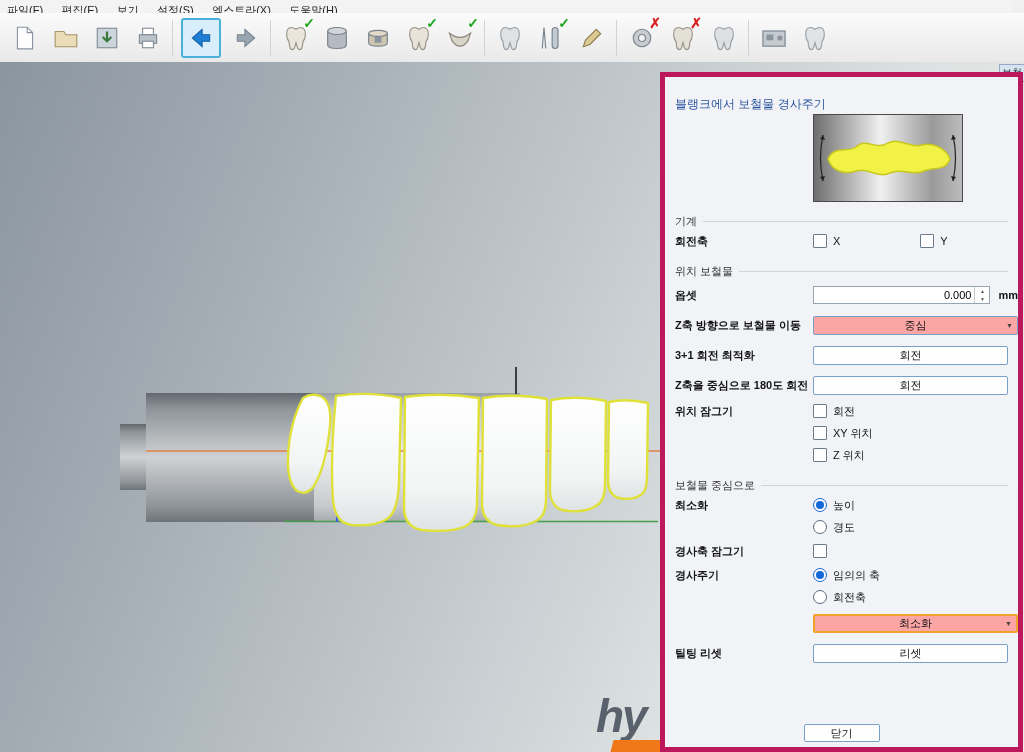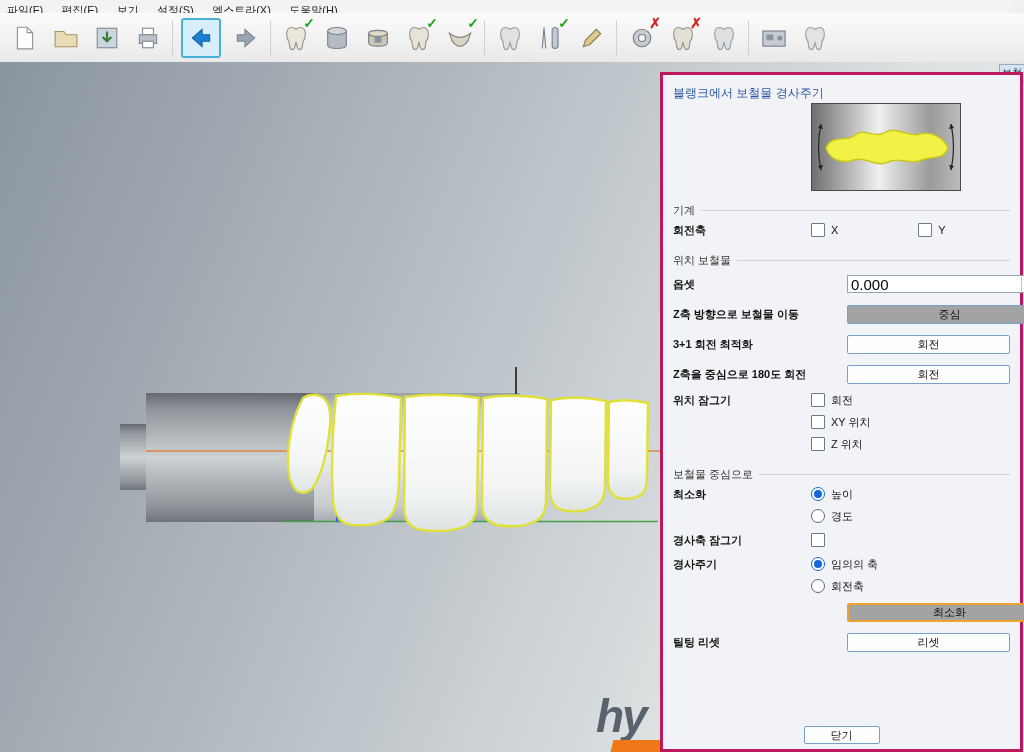--- a/index.html
+++ b/index.html
@@ -28,39 +28,39 @@
     overflow:hidden; }
   .vp-tab { position:absolute; top:2px; right:0; width:22px; height:16px; background:#d6e4f1;
     border:1px solid #93aac2; border-right:none; font-size:10px; color:#123; overflow:hidden;
     display:flex; align-items:center; padding-left:2px; white-space:nowrap; }
   
   .logo { position:absolute; left:596px; top:693px; z-index:5; }
   .logo-hy { font-size:46px; font-weight:bold; font-style:italic; color:#59626c; letter-spacing:-2px; line-height:1;margin-top:36px; }
   .logo-orange { position:absolute; left:16px; top:47px; width:50px; height:12px; background:#f07818; transform:skewX(-14deg); }
   
   .panel { position:absolute; left:660px; top:72px; width:363px; height:680px; z-index:20;
-    background:#f1f3f6; border:3px solid #be185d; box-sizing:border-box; padding:10px 10px; }
+    background:#f1f3f6; border:5px solid #be185d; box-sizing:border-box; padding:19px 10px; }
   .panel-title { font-size:12px; color:#2b55a0; height:18px; }
   .preview { margin-left:138px; width:150px; height:88px; border:1px solid #4a4a4a; box-sizing:border-box; background:#bbb; }
   .group { margin-top:10px; }
   .group-title { display:flex; align-items:center; gap:6px; font-size:11px; color:#333; height:18px; }
   .group-title::after { content:""; flex:1; border-top:1px solid #cfd4d9; }
   .row { display:flex; align-items:center; min-height:22px; }
-  .row.tall { min-height:30px;gap:36px; }
+  .row.tall { min-height:30px; }
   .row-label { width:138px; font-size:11px; font-weight:bold; color:#141414; flex-shrink:0; }
   .control-col { width:205px; display:flex; align-items:center; }
   .btn { width:100%; height:19px; background:#fefefe; border:1px solid #78a0c8; border-radius:2px;
     font-size:11px; color:#111; display:flex; align-items:center; justify-content:center; cursor:pointer; box-sizing:border-box; }
-  .dropdown { width:205px; height:19px; background:#a3a3a3; border:1px solid #78a0c8; border-radius:2px;
+  .dropdown { width:205px; height:19px; background:#fca5a5; border:1px solid #78a0c8; border-radius:2px;
     font-size:11px; color:#111; display:flex; align-items:center; justify-content:center; position:relative; cursor:pointer; box-sizing:border-box; }
   .dropdown.highlight { border:2px solid #efa22c; }
   .dd-arrow { position:absolute; right:4px; top:50%; transform:translateY(-55%); }
   .dd-arrow::after { content:"▼"; font-size:7px; color:#444; }
   .spin { display:flex; width:190px; height:18px; border:1px solid #96a4b2; background:#fff; box-sizing:border-box; }
-  .spin input { flex:1; border:none; outline:none; text-align:left; font-size:15px; padding:0 3px;
+  .spin input { flex:1; border:none; outline:none; text-align:right; font-size:11px; padding:0 3px;
     font-family:"Liberation Sans", sans-serif; background:transparent; min-width:0; }
   .spin-btns { width:14px; border-left:1px solid #c2cad2; display:flex; flex-direction:column; cursor:pointer; }
   .spin-btns i { flex:1; display:flex; align-items:center; justify-content:center; font-style:normal; }
   .spin-btns i.up::after { content:"▲"; font-size:5px; color:#555; }
   .spin-btns i.dn::after { content:"▼"; font-size:5px; color:#555; }
   .unit { font-size:11px; color:#141414; font-weight:bold; margin-left:8px; }
   .cb-wrap { display:flex; align-items:center; cursor:pointer; }
   .cb { width:12px; height:12px; background:#fff; border:1px solid #6b7b8b; border-radius:1px; margin-right:6px; flex-shrink:0; }
   .radio { width:12px; height:12px; background:#fff; border:1px solid #5b6b7b; border-radius:50%; margin-right:6px; position:relative; flex-shrink:0; }
   .radio.sel { border-color:#1566d8; }

